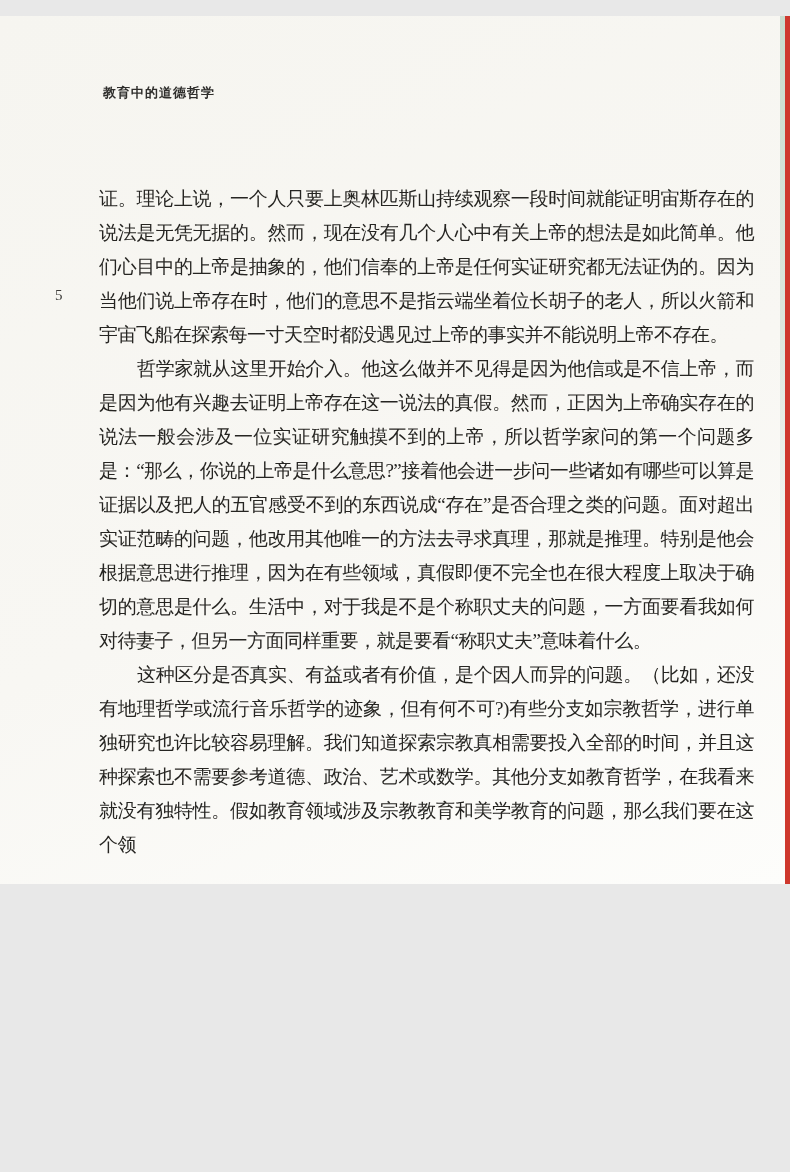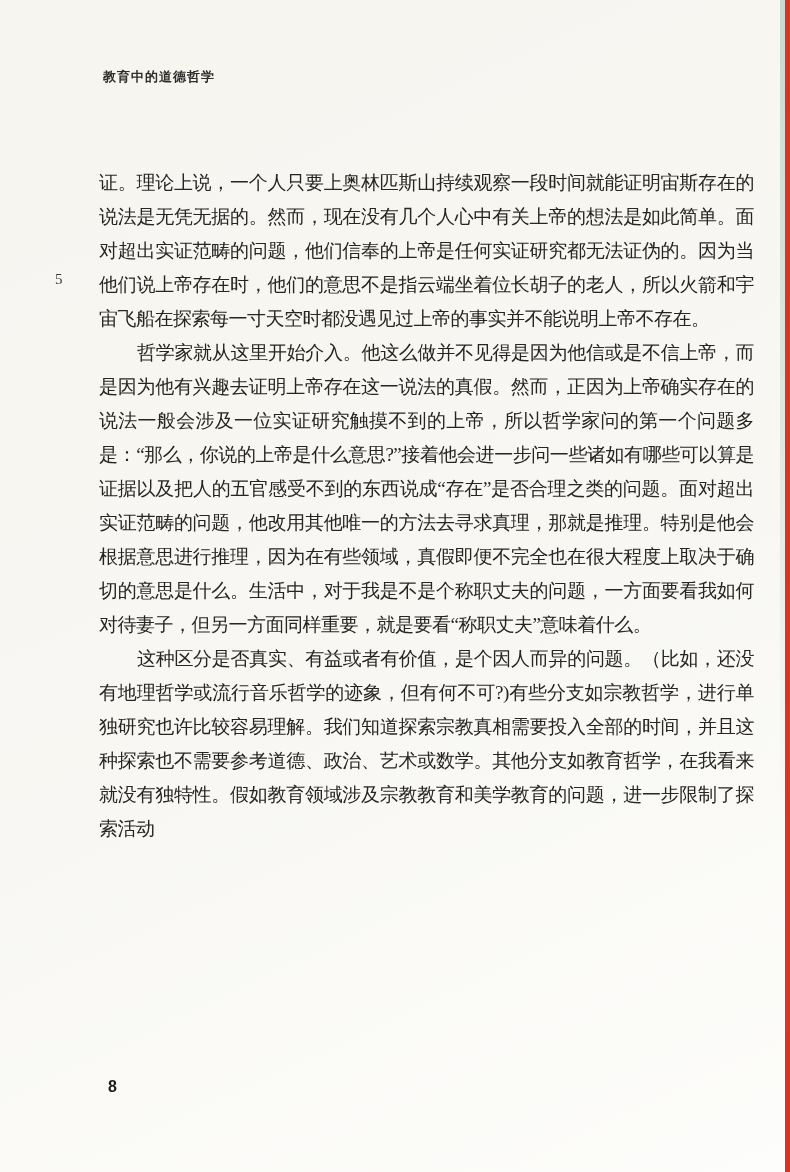--- a/index.html
+++ b/index.html
@@ -1,19 +1,19 @@
 <!DOCTYPE html>
 <html><head>
 <meta charset="utf-8">
 <style>
   html,body{margin:0;padding:0;background:#e8e8e8;}
   .sheet{
     position:relative;
-    width:790px;height:1172px;
-    margin:0 auto;
+    width:790px;height:868px;
+    margin:16px auto;
     background:linear-gradient(155deg,#f6f5f0 0%,#f8f7f3 55%,#fdfdfb 100%);
     overflow:hidden;
     font-family:"Liberation Serif","DejaVu Serif",serif;
   }
   .running-header{
     position:absolute;left:103px;top:68px;
     font-family:"Liberation Sans","DejaVu Sans",sans-serif;
     font-size:13px;font-weight:600;color:#2f2e2c;letter-spacing:1px;
   }
   .margin-num{
@@ -49,23 +49,23 @@
 </head>
 <body>
 
 <div class="sheet">
 
   <div class="running-header">教育中的道德哲学</div>
 
   <div class="margin-num">5</div>
 
   <div class="body-text">
-    <p>证。理论上说，一个人只要上奥林匹斯山持续观察一段时间就能证明宙斯存在的说法是无凭无据的。然而，现在没有几个人心中有关上帝的想法是如此简单。面对超出实证范畴的问题，他们信奉的上帝是任何实证研究都无法证伪的。因为当他们说上帝存在时，他们的意思不是指云端坐着位长胡子的老人，所以火箭和宇宙飞船在探索每一寸天空时都没遇见过上帝的事实并不能说明上帝不存在。</p>
+    <p>证。理论上说，一个人只要上奥林匹斯山持续观察一段时间就能证明宙斯存在的说法是无凭无据的。然而，现在没有几个人心中有关上帝的想法是如此简单。他们心目中的上帝是抽象的，他们信奉的上帝是任何实证研究都无法证伪的。因为当他们说上帝存在时，他们的意思不是指云端坐着位长胡子的老人，所以火箭和宇宙飞船在探索每一寸天空时都没遇见过上帝的事实并不能说明上帝不存在。</p>
     <p class="indent">哲学家就从这里开始介入。他这么做并不见得是因为他信或是不信上帝，而是因为他有兴趣去证明上帝存在这一说法的真假。然而，正因为上帝确实存在的说法一般会涉及一位实证研究触摸不到的上帝，所以哲学家问的第一个问题多是：“那么，你说的上帝是什么意思?”接着他会进一步问一些诸如有哪些可以算是证据以及把人的五官感受不到的东西说成“存在”是否合理之类的问题。面对超出实证范畴的问题，他改用其他唯一的方法去寻求真理，那就是推理。特别是他会根据意思进行推理，因为在有些领域，真假即便不完全也在很大程度上取决于确切的意思是什么。生活中，对于我是不是个称职丈夫的问题，一方面要看我如何对待妻子，但另一方面同样重要，就是要看“称职丈夫”意味着什么。</p>
-    <p class="indent">这种区分是否真实、有益或者有价值，是个因人而异的问题。（比如，还没有地理哲学或流行音乐哲学的迹象，但有何不可?)有些分支如宗教哲学，进行单独研究也许比较容易理解。我们知道探索宗教真相需要投入全部的时间，并且这种探索也不需要参考道德、政治、艺术或数学。其他分支如教育哲学，在我看来就没有独特性。假如教育领域涉及宗教教育和美学教育的问题，进一步限制了探索活动</p>
+    <p class="indent">这种区分是否真实、有益或者有价值，是个因人而异的问题。（比如，还没有地理哲学或流行音乐哲学的迹象，但有何不可?)有些分支如宗教哲学，进行单独研究也许比较容易理解。我们知道探索宗教真相需要投入全部的时间，并且这种探索也不需要参考道德、政治、艺术或数学。其他分支如教育哲学，在我看来就没有独特性。假如教育领域涉及宗教教育和美学教育的问题，那么我们要在这个领</p>
   </div>
 
   <div class="page-num">8</div>
 
   <div class="edge-tint"></div>
   <div class="red-line"></div>
 
 </div>
 
 </body></html>

